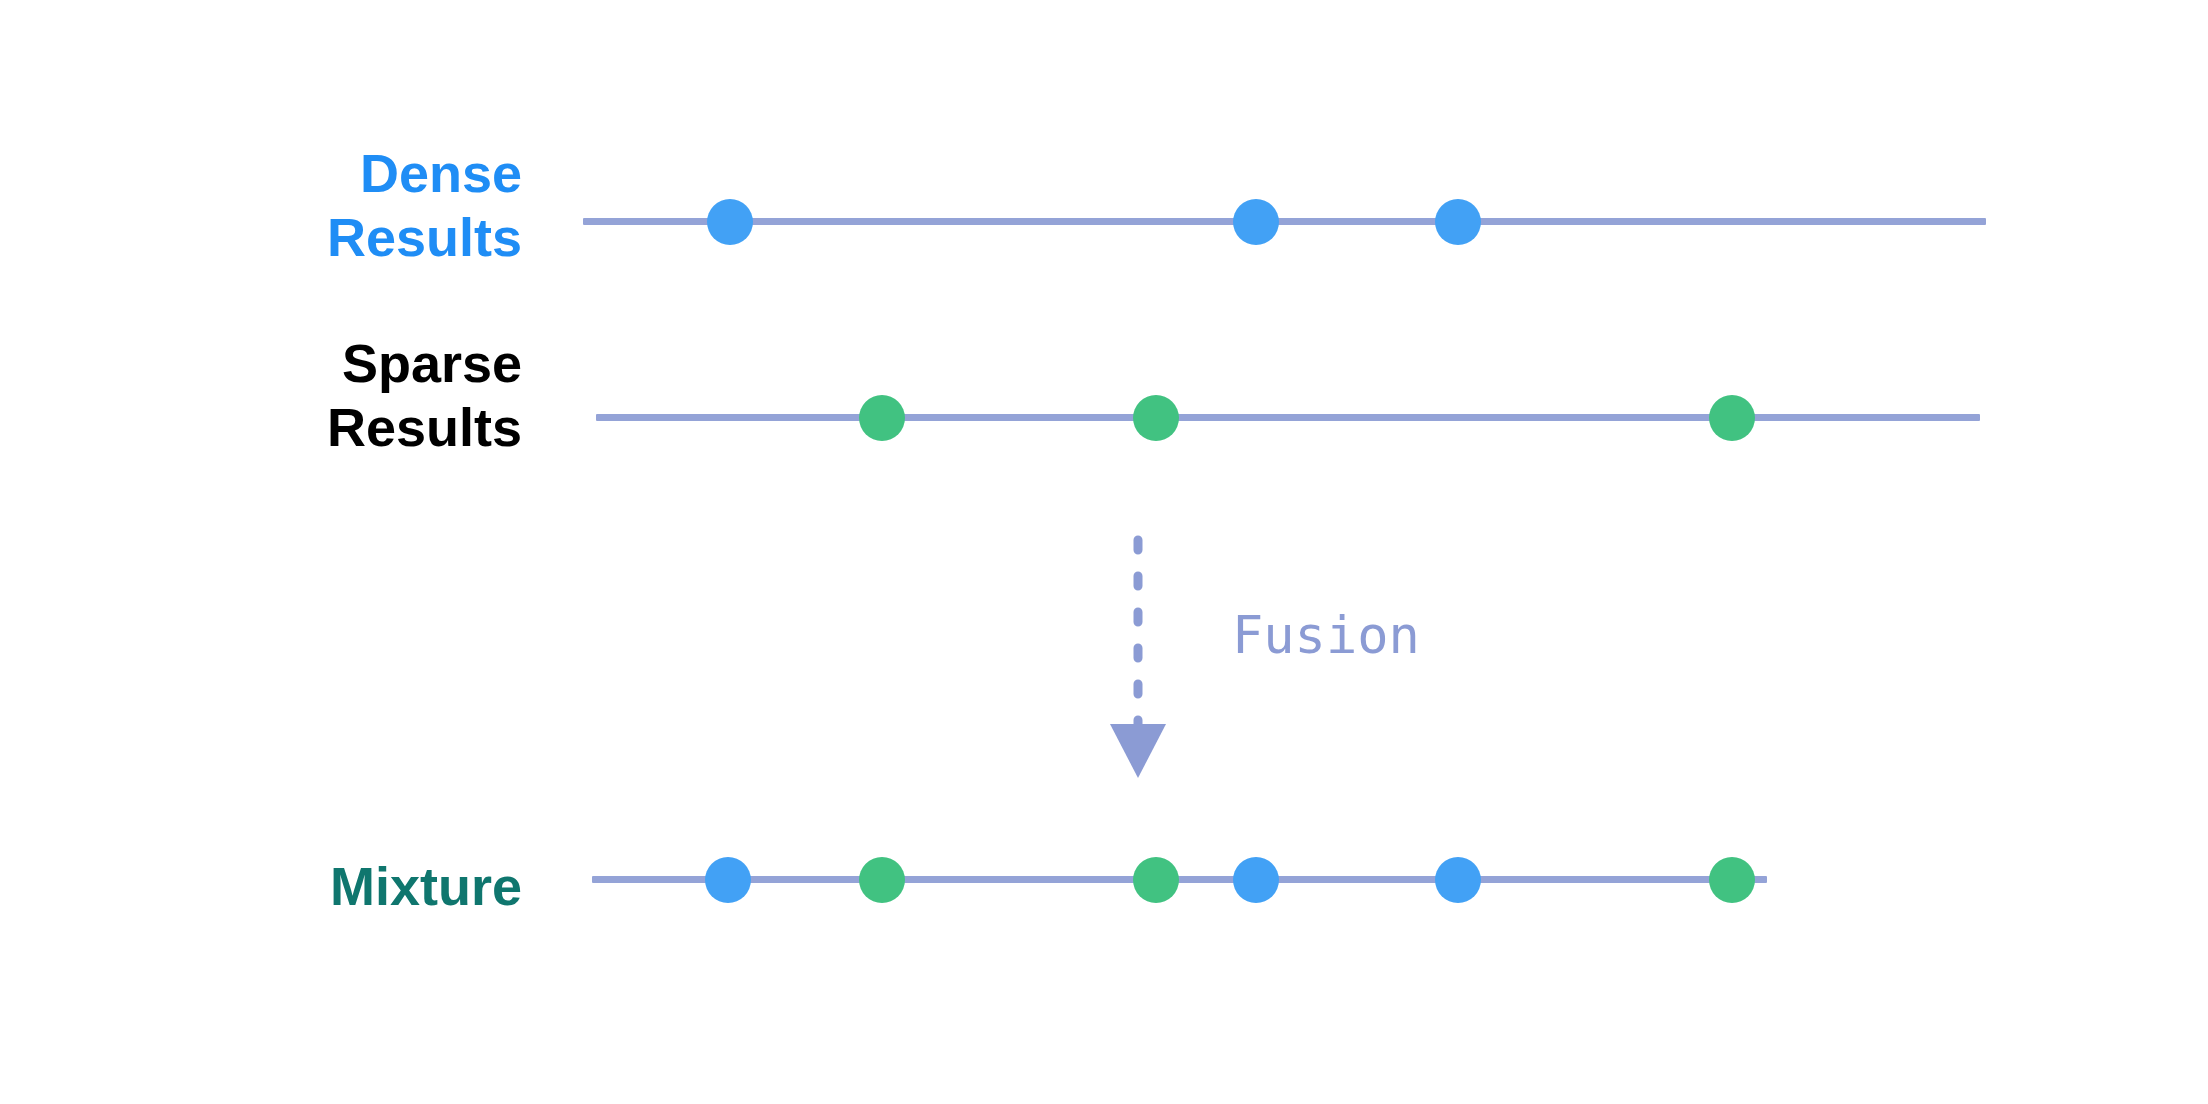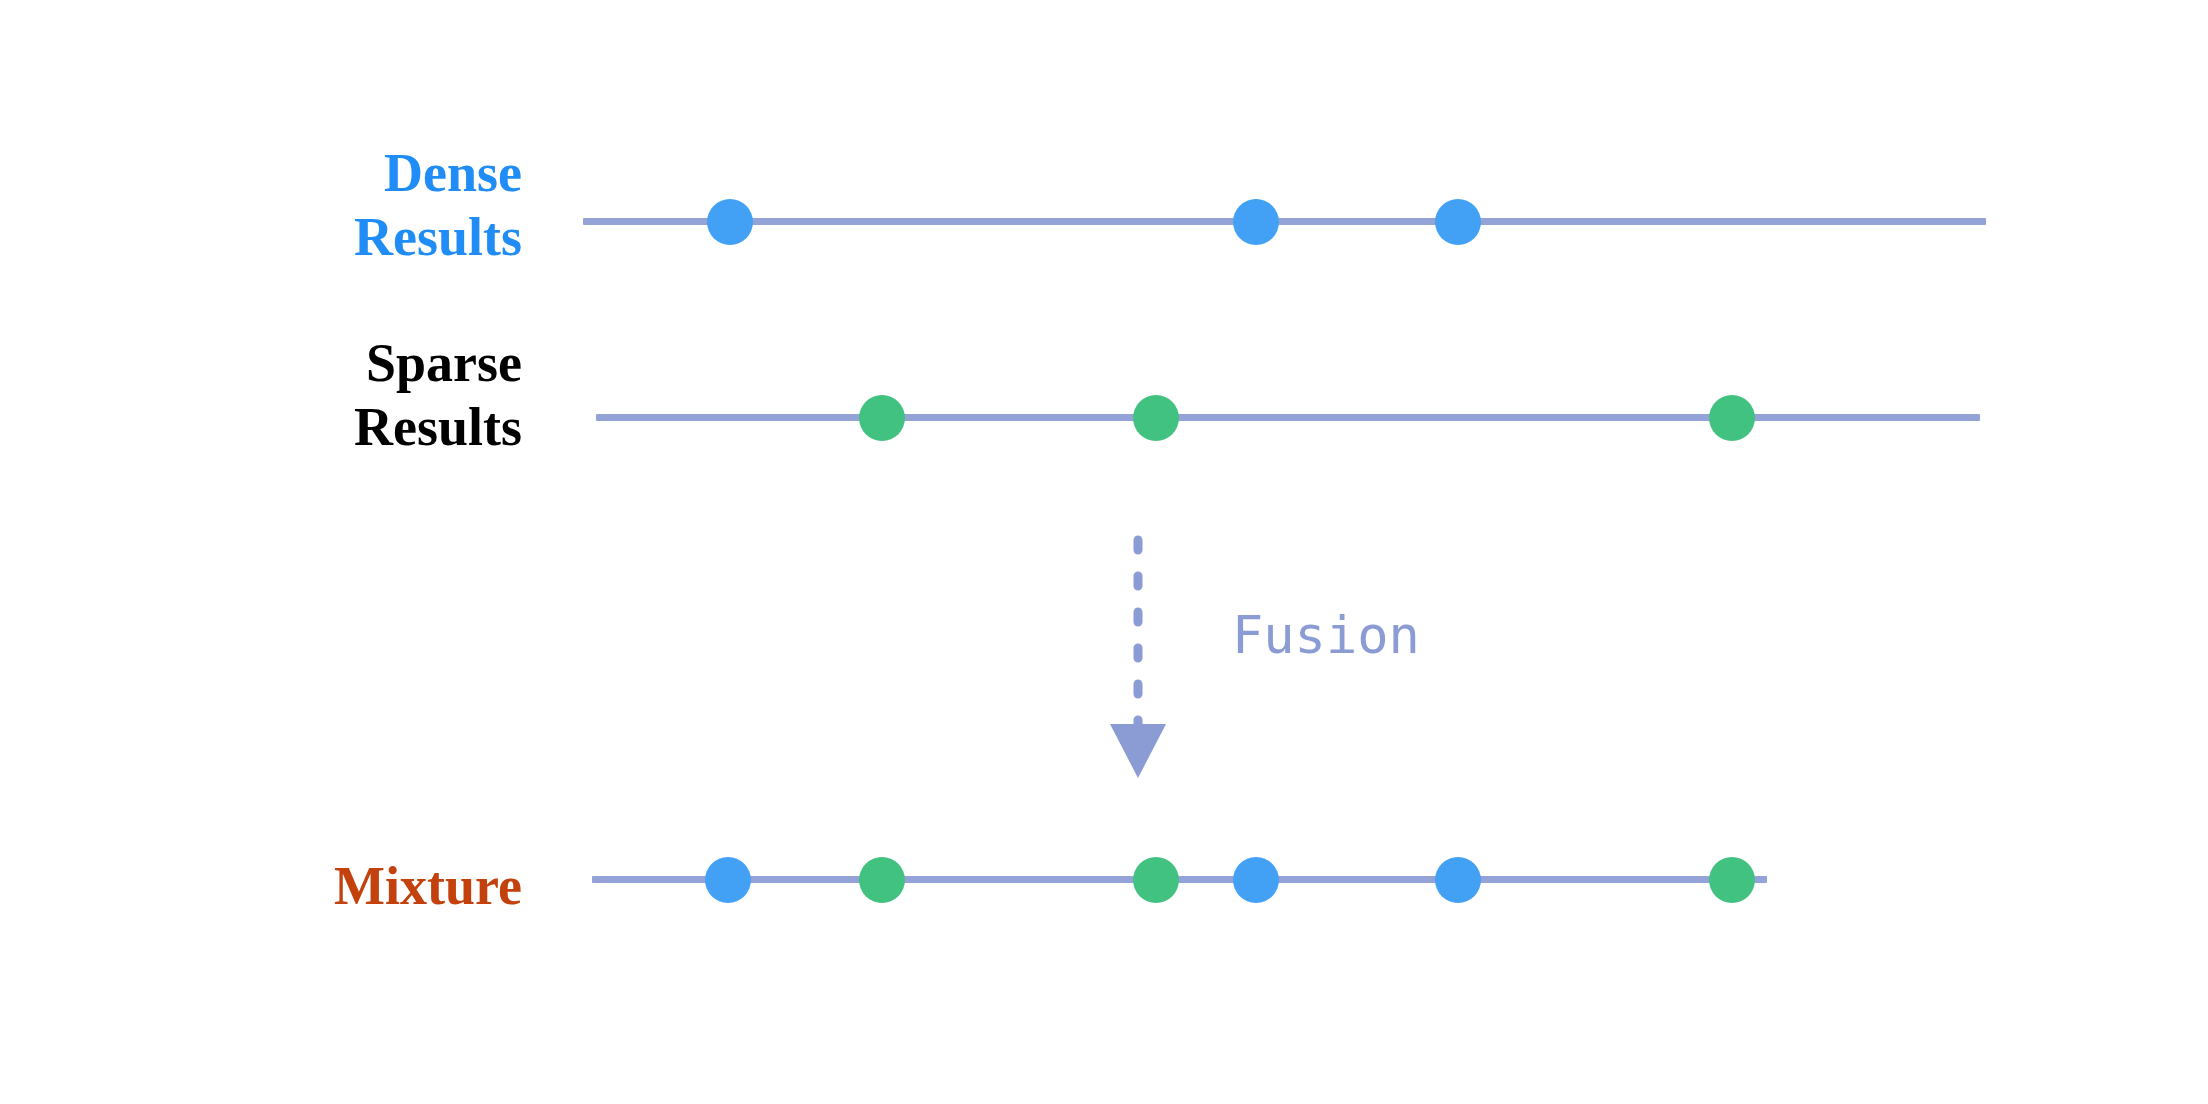--- a/index.html
+++ b/index.html
@@ -14,21 +14,21 @@
   #canvas {
     position: relative;
     width: 2208px;
     height: 1104px;
     background: #ffffff;
     overflow: hidden;
   }
   .row-label {
     position: absolute;
     text-align: right;
-    font-family: Liberation Serif, serif;
+    font-family: Liberation Sans, sans-serif;
     font-weight: bold;
     line-height: 1.18;
     white-space: pre-line;
     letter-spacing: 0px;
   }
   .label-dense {
     right: 1686px;
     top: 142px;
     font-size: 54px;
     color: #1f8df5;
@@ -36,21 +36,21 @@
   .label-sparse {
     right: 1686px;
     top: 332px;
     font-size: 54px;
     color: #000000;
   }
   .label-mixture {
     right: 1686px;
     top: 855px;
     font-size: 54px;
-    color: #c2410c;
+    color: #0f766e;
   }
   .axis-line {
     position: absolute;
     height: 7px;
     border-radius: 1px;
     background: #8b9bd4;
     opacity: 0.92;
   }
   .dot {
     position: absolute;

